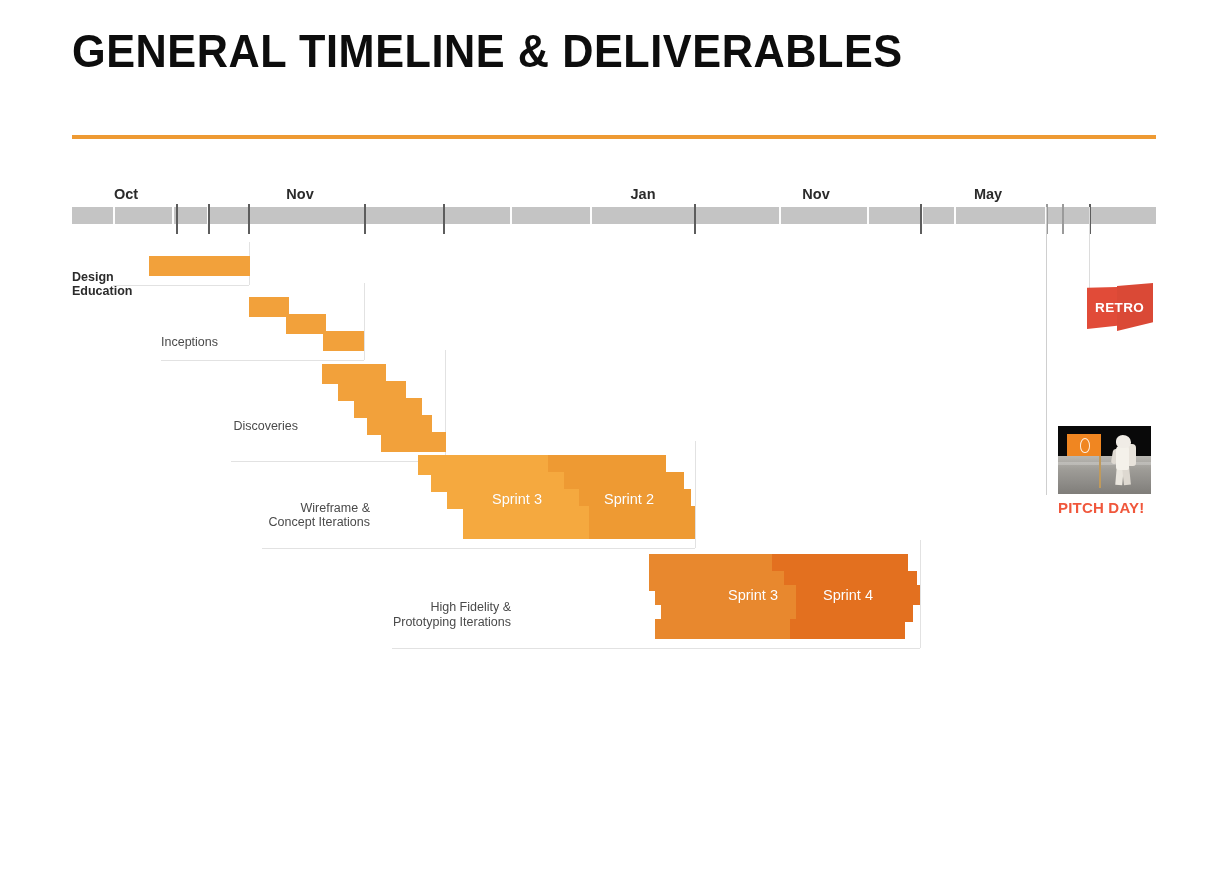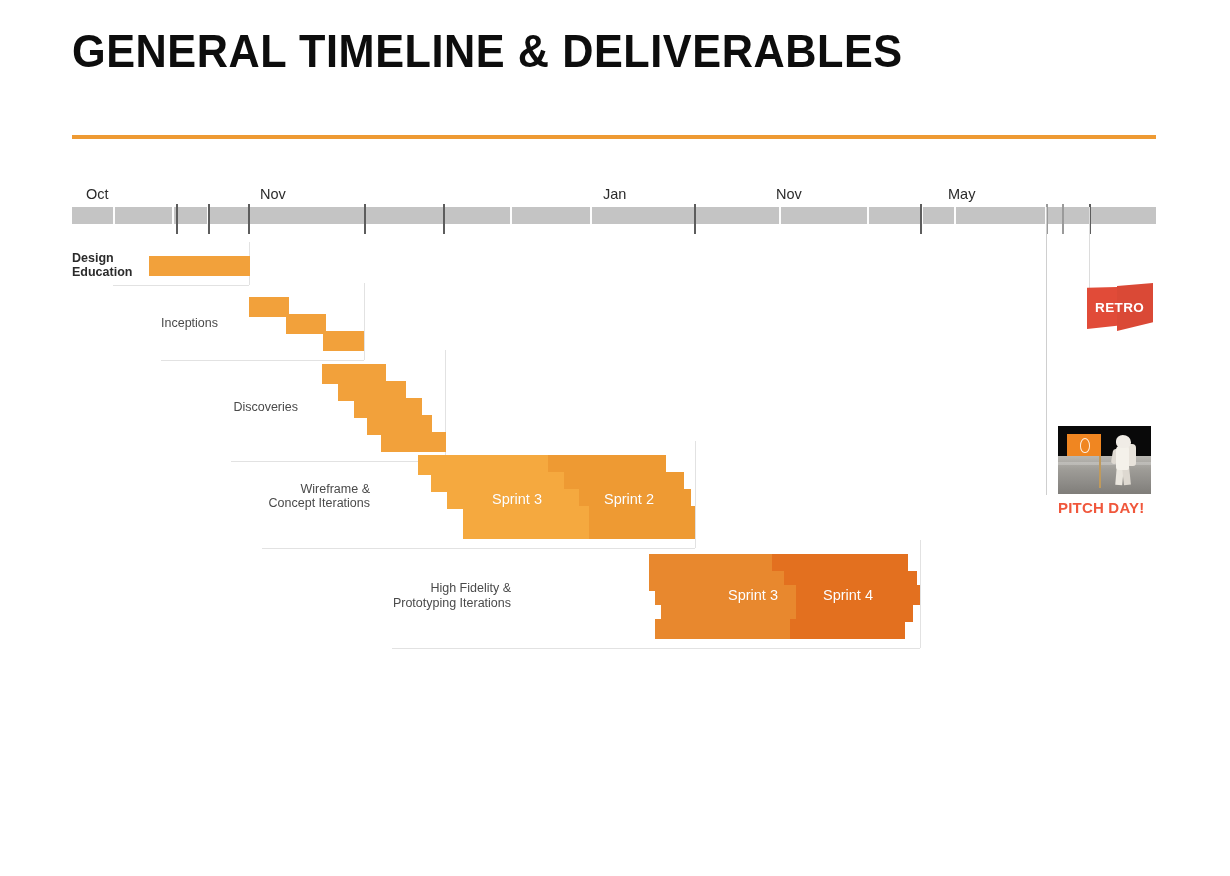--- a/index.html
+++ b/index.html
@@ -44,22 +44,23 @@
     width: 1084px;
     height: 4px;
     background: #EE9A33;
   }
 
   
   .month-label {
     position: absolute;
     top: 186px;
     font-size: 14.5px;
-    font-weight: normal;
+    font-weight: bold;
     color: #2b2b2b;
+    text-align: center;
     width: 80px;
     margin-left: -40px;
   }
 
   
   #axis-bar {
     position: absolute;
     left: 72px;
     top: 207px;
     width: 1084px;
@@ -97,20 +98,21 @@
     position: absolute;
     width: 1px;
     background: #e2e2e2;
   }
   .row-label {
     position: absolute;
     font-size: 12.5px;
     line-height: 14.5px;
     color: #4a4a4a;
     white-space: pre-line;
+    margin-top: 19px;
   }
   .row-label.bold {
     font-weight: bold;
     color: #2b2b2b;
   }
   .row-label.right {
     text-align: right;
   }
 
   

